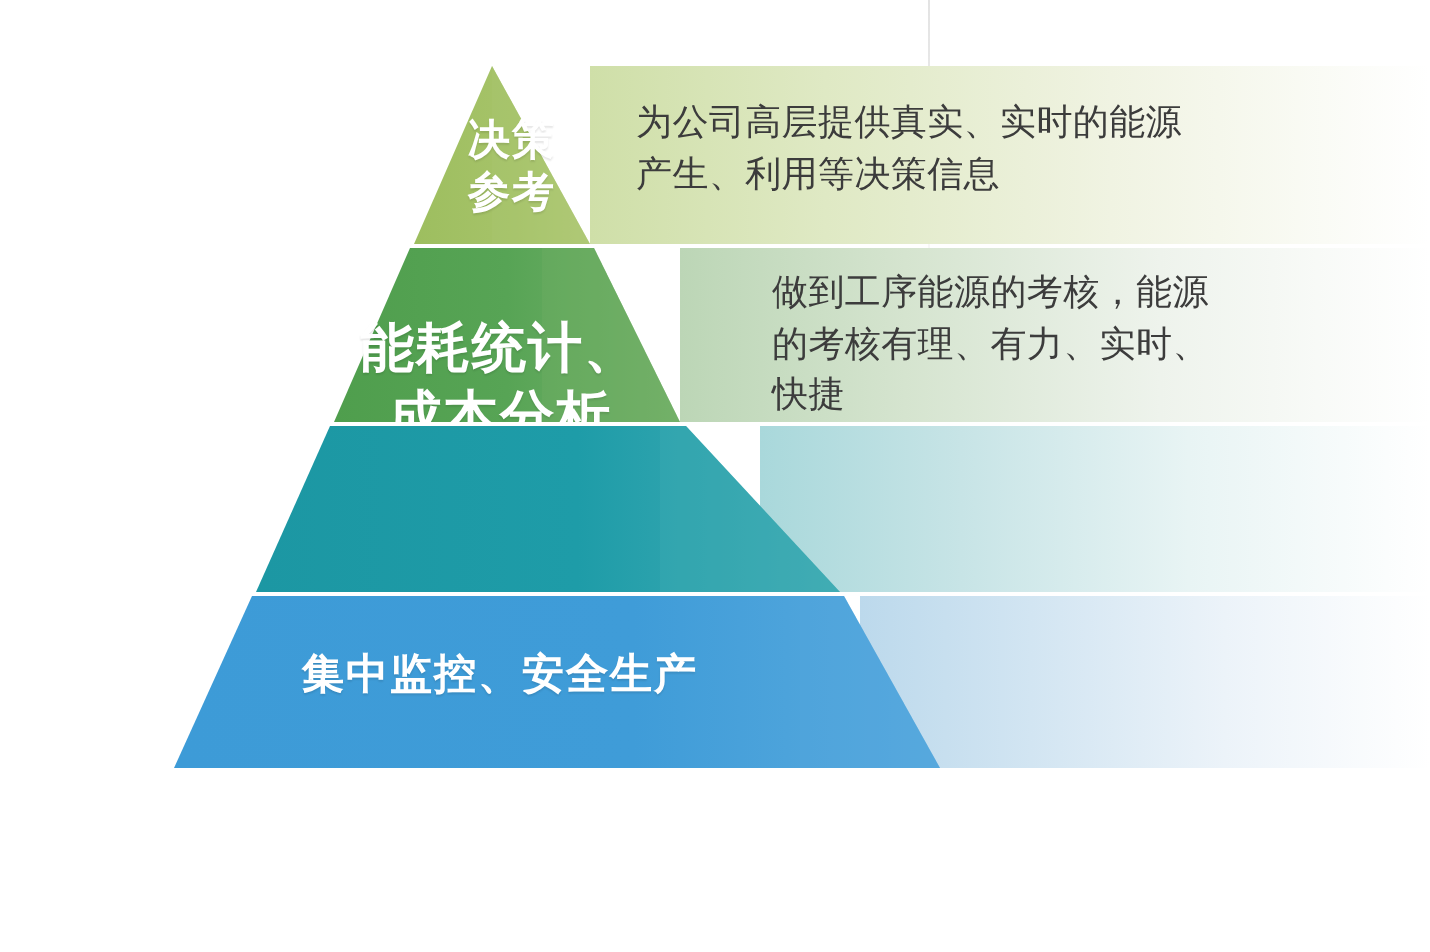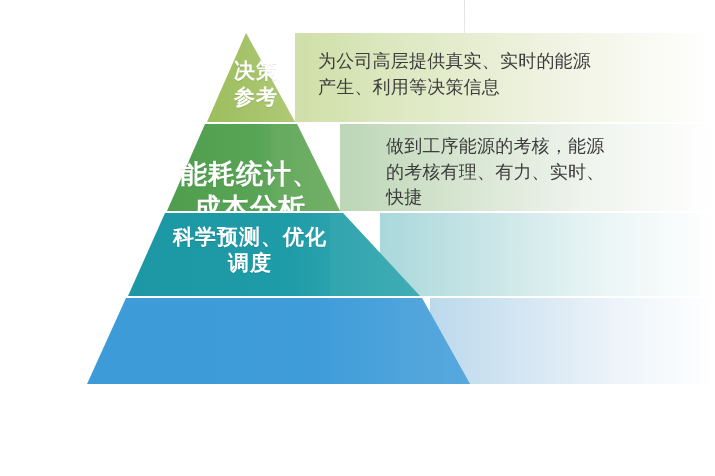--- a/index.html
+++ b/index.html
@@ -144,33 +144,32 @@
       <defs>
         <linearGradient id="g3" x1="0" y1="0" x2="1" y2="0">
           <stop offset="0" stop-color="#1C97A3"></stop>
           <stop offset="0.55" stop-color="#1E9CA8"></stop>
           <stop offset="1" stop-color="#45AEB6"></stop>
         </linearGradient>
       </defs>
       <polygon points="165,0 128,83 420,83 343,0" fill="url(#g3)"></polygon>
       <polygon points="343,0 420,83 330,83 330,0" fill="#3BA9B2" opacity="0.4"></polygon>
     </svg>
-    <div class="tier-label">科学预测、优化
-调度</div>
   </div>
 
   <div class="tier" id="tier-4">
     <div class="tier-wash" style="left:430px; background:linear-gradient(to right, #bcd9ec 0%, #d2e5f2 30%, #ecf3f9 64%, #ffffff 100%);"></div>
     <svg class="tier-shape" width="715" height="86" viewBox="0 0 715 86">
       <defs>
         <linearGradient id="g4" x1="0" y1="0" x2="1" y2="0">
           <stop offset="0" stop-color="#3D9BD7"></stop>
           <stop offset="0.6" stop-color="#3F9CD8"></stop>
           <stop offset="1" stop-color="#59AADE"></stop>
         </linearGradient>
       </defs>
       <polygon points="126,0 87,86 470,86 422,0" fill="url(#g4)"></polygon>
       <polygon points="422,0 470,86 400,86 400,0" fill="#54A7DD" opacity="0.35"></polygon>
     </svg>
+    <div class="tier-label">集中监控、安全生产</div>
   </div>
 
 
 </div>
 
 </body></html>

